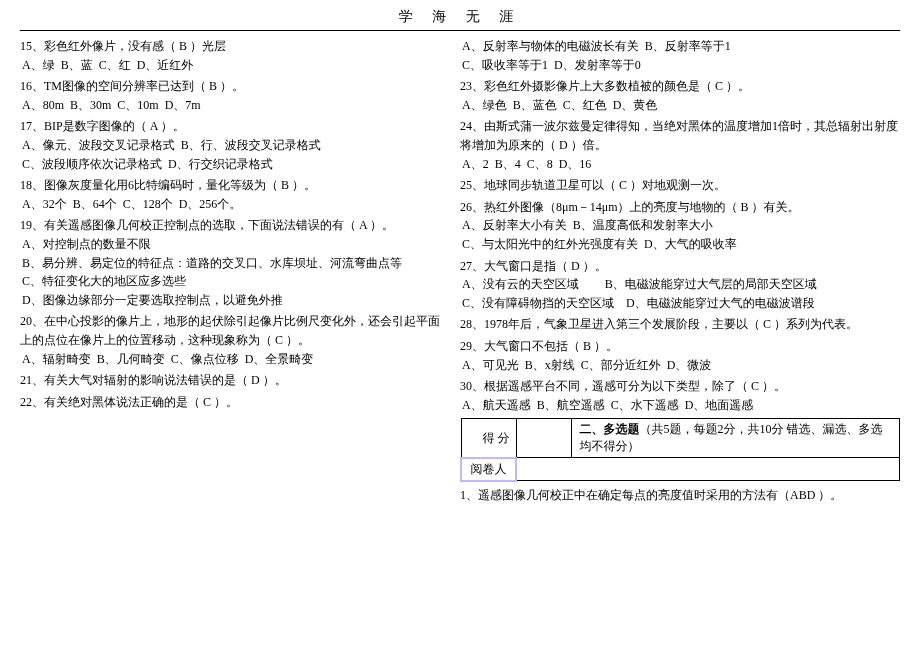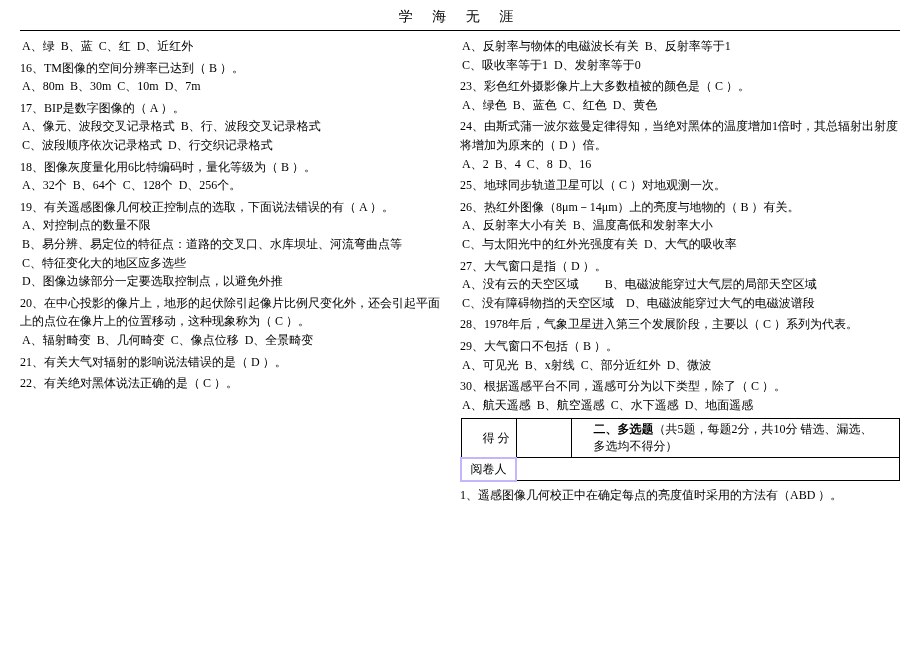--- a/index.html
+++ b/index.html
@@ -66,20 +66,21 @@
 <div class="page">
   <div class="header">
     <span>学  海  无  涯</span>
   </div>
 
   <div class="columns">
 
     <div class="col-left">
 
       <div class="question">
+        <span class="question-text">15、彩色红外像片，没有感（ B ）光层</span>
         <div class="option-row options">
           <span class="option-item">A、绿</span>
           <span class="option-item">B、蓝</span>
           <span class="option-item">C、红</span>
           <span class="option-item">D、近红外</span>
         </div>
       </div>
 
       <div class="question">
         <span class="question-text">16、TM图像的空间分辨率已达到（ B ）。</span>
@@ -235,21 +236,21 @@
           <span class="option-item">D、地面遥感</span>
         </div>
       </div>
 
       <div style="margin-top:4px;">
         <table style="border-collapse:collapse; width:100%;">
           <tbody>
               <tr>
             <td style="border:1px solid #000; padding:2px 6px; width:55px; text-align:right; font-size:12px;">得  分</td>
             <td style="border:1px solid #000; padding:2px 6px; width:55px;"></td>
-            <td style="border:1px solid #000; padding:2px 22px; font-size:12px;"><span class="section-title">二、多选题</span>（共5题，每题2分，共10分 错选、漏选、多选均不得分）</td>
+            <td style="border:1px solid #000; padding:2px 8px; font-size:12px;"><span class="section-title">二、多选题</span>（共5题，每题2分，共10分 错选、漏选、多选均不得分）</td>
           </tr>
           <tr>
             <td style="border:2px solid #c4b5fd; padding:2px 6px; text-align:center; font-size:12px;">阅卷人</td>
             <td style="border:1px solid #000; padding:2px 6px;" colspan="2"></td>
           </tr>
         </tbody>
           </table>
       </div>
 
       <div class="question" style="margin-top:4px;">

